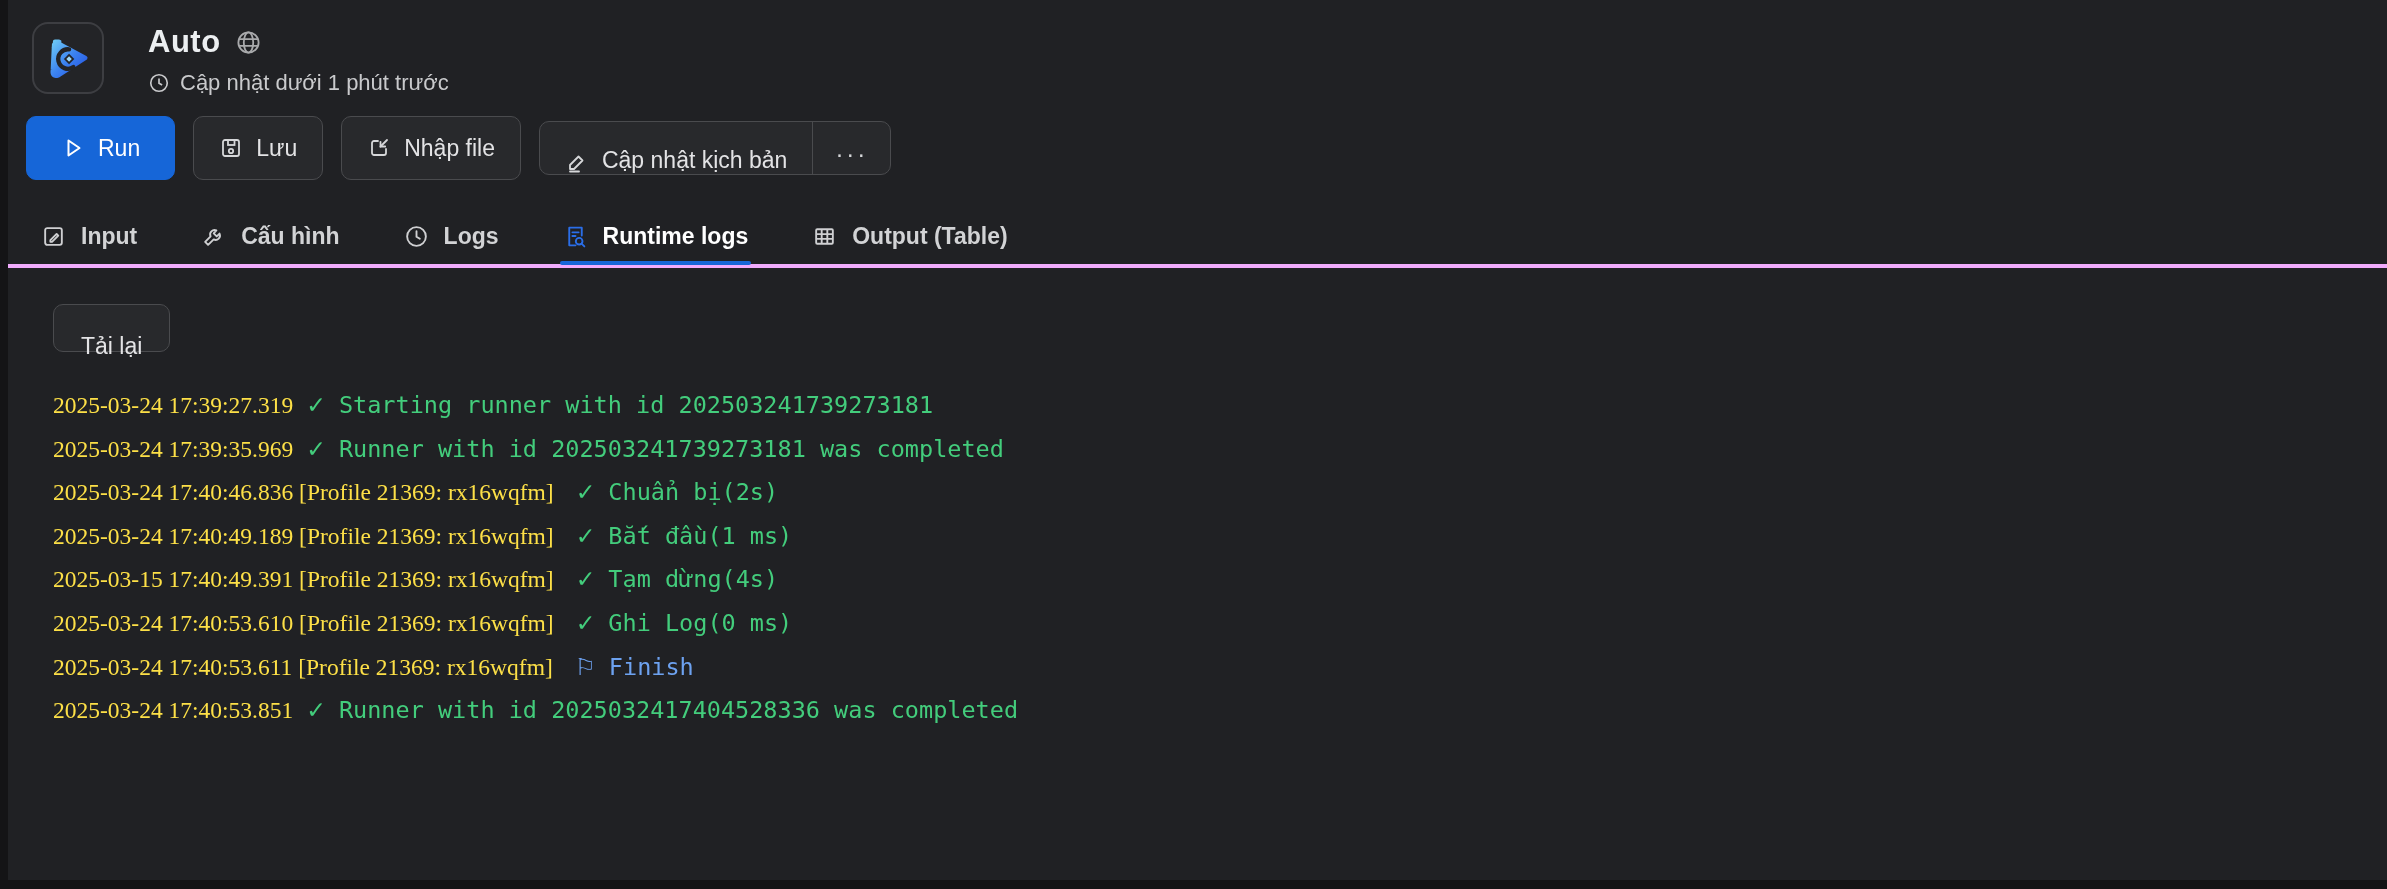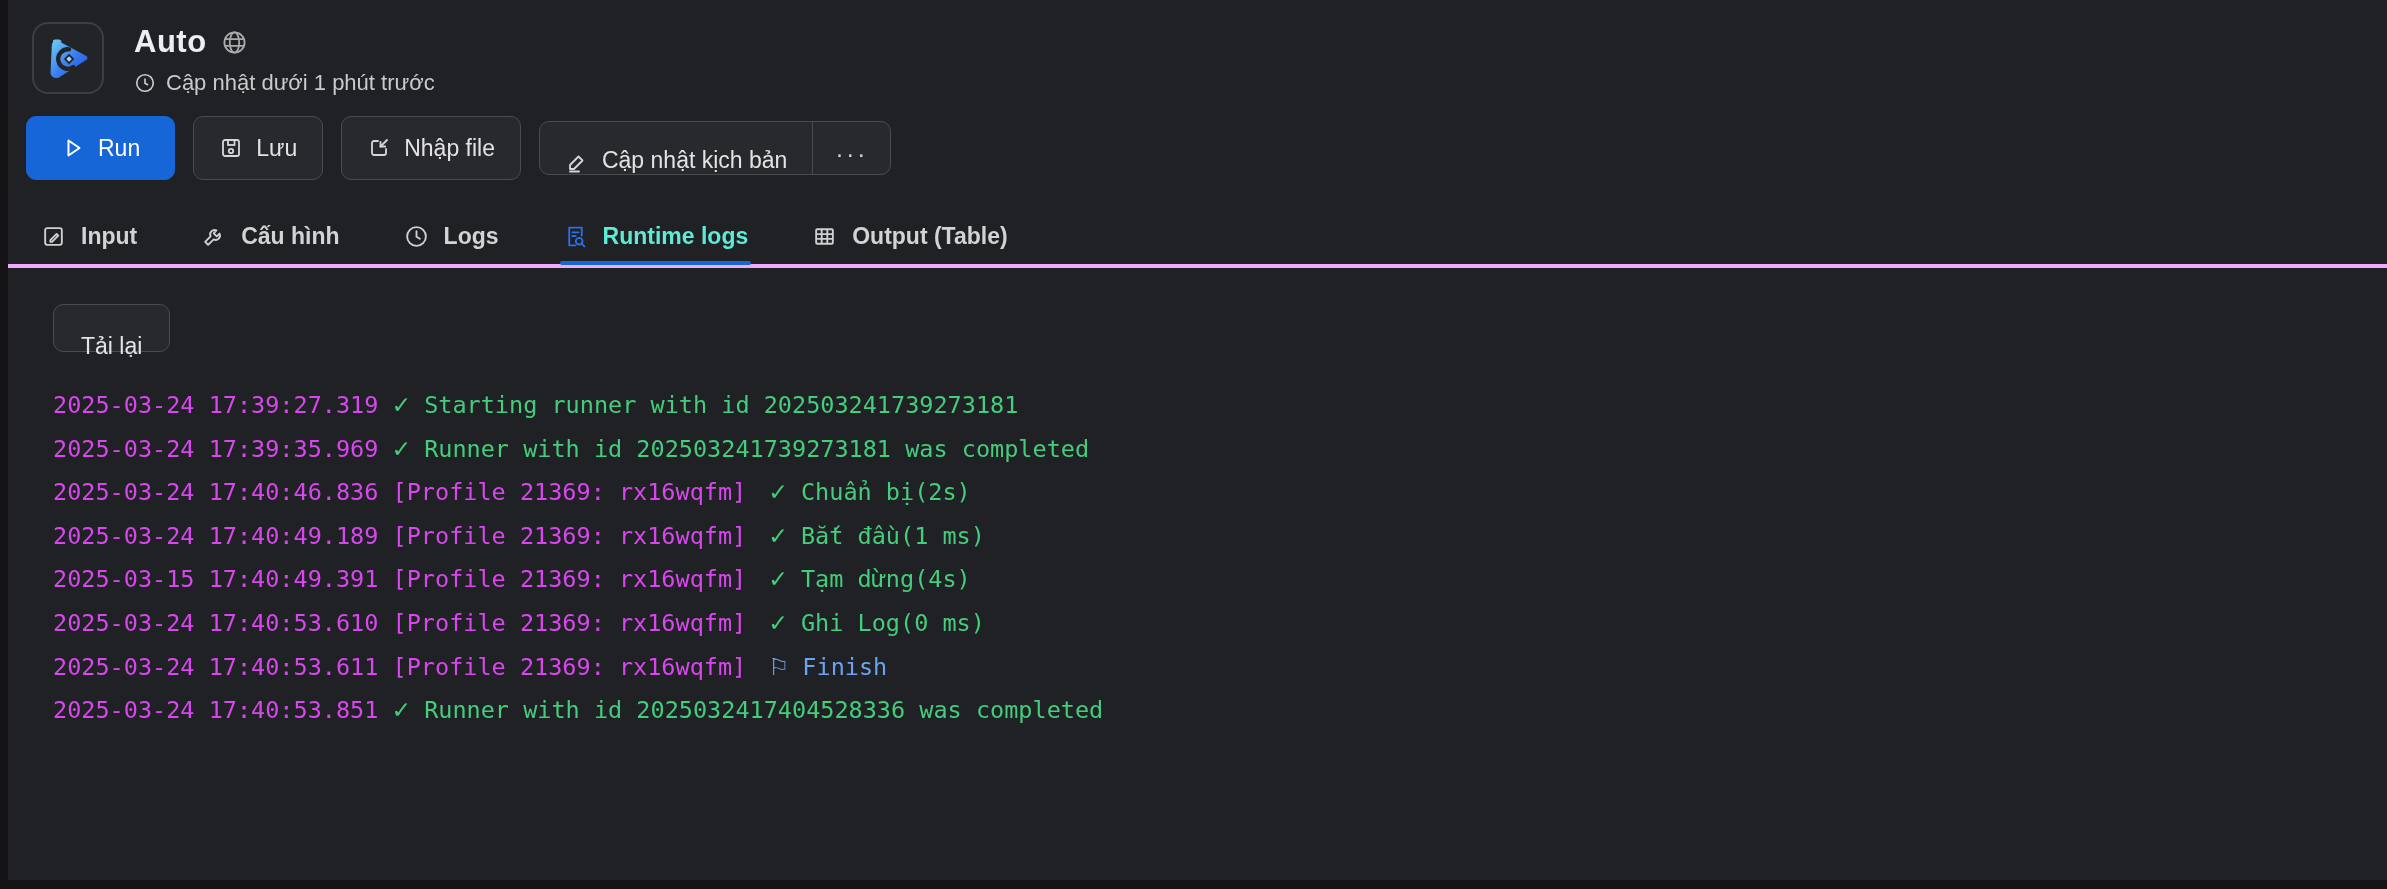--- a/index.html
+++ b/index.html
@@ -7,21 +7,21 @@
   body {
     background:#202124;
     font-family:"Liberation Sans", sans-serif;
     color:#e3e3e5;
     position:relative;
   }
   .edge-left { position:absolute; left:0; top:0; width:8px; height:100%; background:#141416; }
   .edge-bottom { position:absolute; left:0; bottom:0; width:100%; height:9px; background:#141416; }
 
   
-  .header { display:flex; align-items:flex-start; gap:30px; padding:22px 0 0 32px; }
+  .header { display:flex; align-items:flex-start; gap:44px; padding:22px 0 0 32px; }
   .logo-box {
     width:72px; height:72px; border-radius:16px;
     background:#232427; border:2px solid #3d3e42;
     display:flex; align-items:center; justify-content:center;
   }
   .title-col { padding-top:2px; }
   .title-row { display:flex; align-items:center; gap:14px; }
   .app-title { font-size:31px; font-weight:bold; color:#eceff1; letter-spacing:0.5px; }
   .updated-row { display:flex; align-items:center; gap:10px; margin-top:10px; color:#c9cacc; font-size:22px; }
 
@@ -46,34 +46,34 @@
   .tabs {
     display:flex; align-items:stretch; gap:58px;
     margin-top:28px; padding-left:38px; height:60px;
     border-bottom:4px solid #f0abfc; width:100%;font-weight:bold;
   }
   .tab {
     display:flex; align-items:center; gap:15px;
     font-size:23px; color:#d2d3d5; cursor:pointer; position:relative; padding:0 3px;
   }
   .tab svg { stroke:#cfd0d2; }
-  .tab.active { color:#5eead4; }
+  .tab.active { color:#ffffff; }
   .tab.active svg { stroke:#2a6ee8; }
   .tab.active::after {
     content:""; position:absolute; left:0; right:0; bottom:-1px;
     height:4px; background:#1666d8; border-radius:2px;
   }
 
   
   .content { padding:36px 0 0 53px; }
   .reload-btn { height:48px; padding:15px 27px;flex-direction:column; }
 
   .log-box { margin-top:32px; font-family:"DejaVu Sans Mono", monospace; font-size:23.5px; }
   .log-row { display:flex; align-items:baseline; line-height:43.6px; white-space:pre; }
-  .ts { color:#d946ef; }
+  .ts { color:#fde047;font-family:Liberation Serif, serif; }
   .licon { margin-left:13px; }
   .lmsg { margin-left:13px; }
   .log-row.has-profile .licon { margin-left:22px; }
   .log-row.success .licon, .log-row.success .lmsg { color:#43cd7c; }
   .log-row.finish .licon, .log-row.finish .lmsg { color:#6da2f0; }
   .log-row .licon { font-family:"DejaVu Sans", sans-serif; }
 
   svg.ic { display:block; }
 </style>
 </head>

